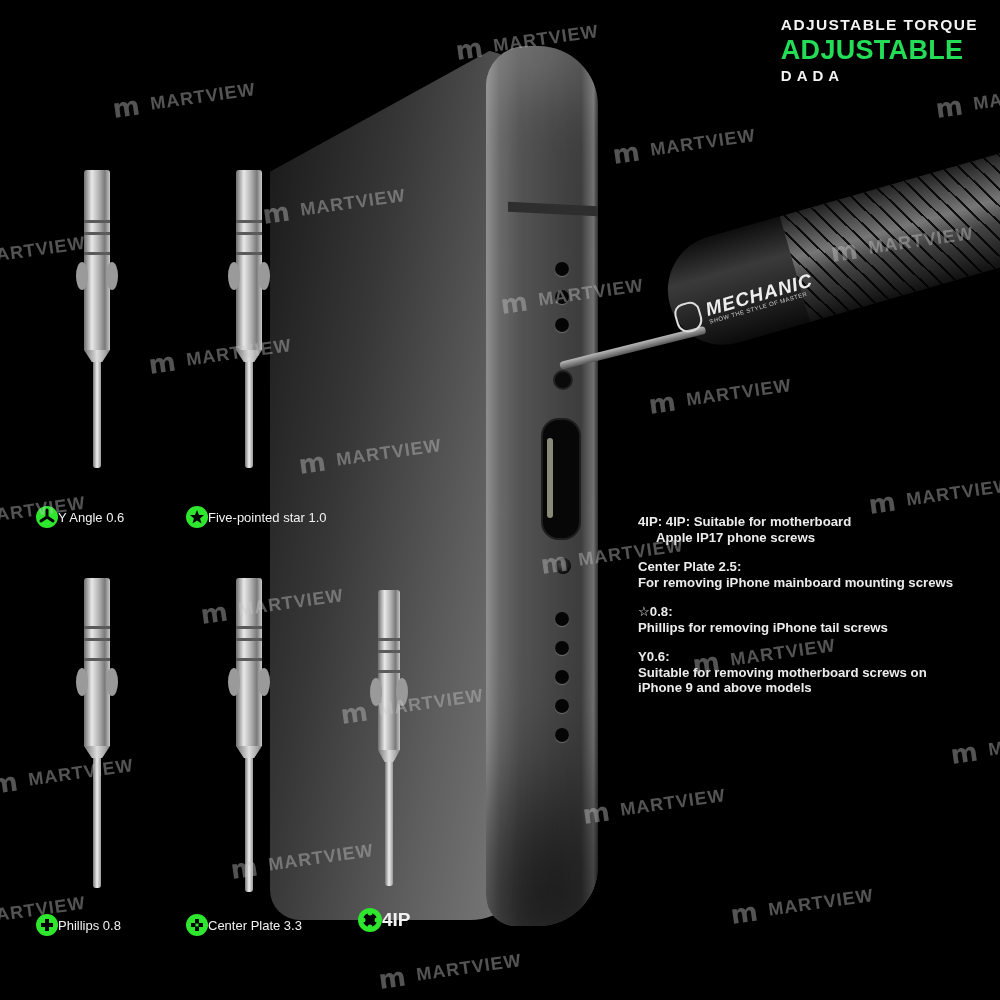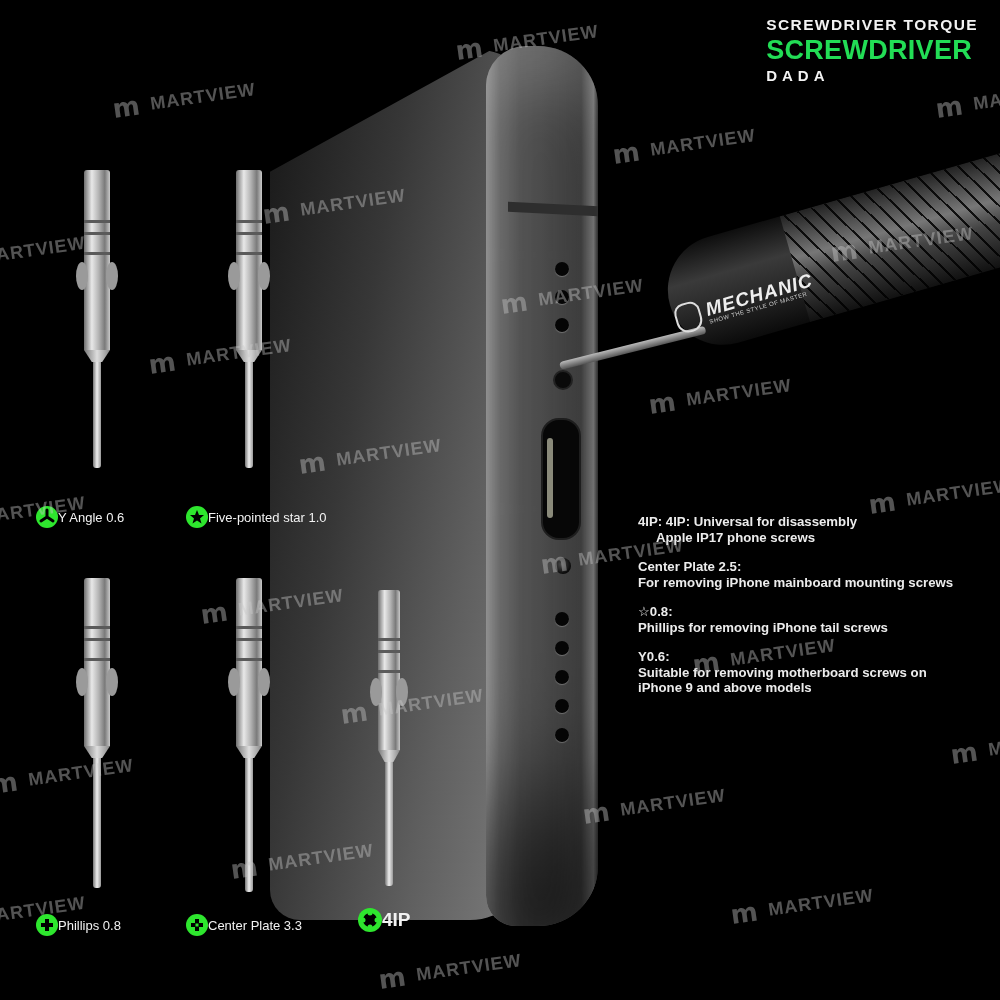--- a/index.html
+++ b/index.html
@@ -185,28 +185,28 @@
         <circle cx="12" cy="5" r="2.5" fill="#2ee62e"></circle>
         <circle cx="12" cy="19" r="2.5" fill="#2ee62e"></circle>
         <circle cx="5" cy="12" r="2.5" fill="#2ee62e"></circle>
         <circle cx="19" cy="12" r="2.5" fill="#2ee62e"></circle>
       </svg>
   </span>
   <span>4IP</span>
 </div>
 
 <div class="hdr">
-  <div class="hdr-1">SCREWDRIVER TORQUE</div>
-  <div class="hdr-2">SCREWDRIVER</div>
+  <div class="hdr-1">ADJUSTABLE TORQUE</div>
+  <div class="hdr-2">ADJUSTABLE</div>
   <div class="hdr-3">DADA</div>
 </div>
 
 <div class="desc">
   <div class="item">
-    <div>4IP: 4IP: Universal for disassembly</div>
+    <div>4IP: 4IP: Suitable for motherboard</div>
     <div class="indent">Apple IP17 phone screws</div>
   </div>
   <div class="item">
     <div>Center Plate 2.5:</div>
     <div>For removing iPhone mainboard mounting screws</div>
   </div>
   <div class="item">
     <div>☆0.8:</div>
     <div>Phillips for removing iPhone tail screws</div>
   </div>

